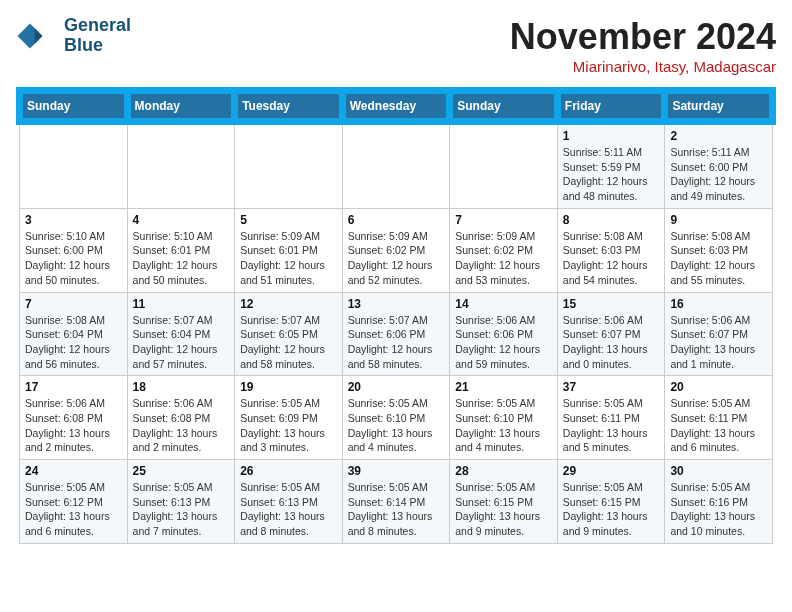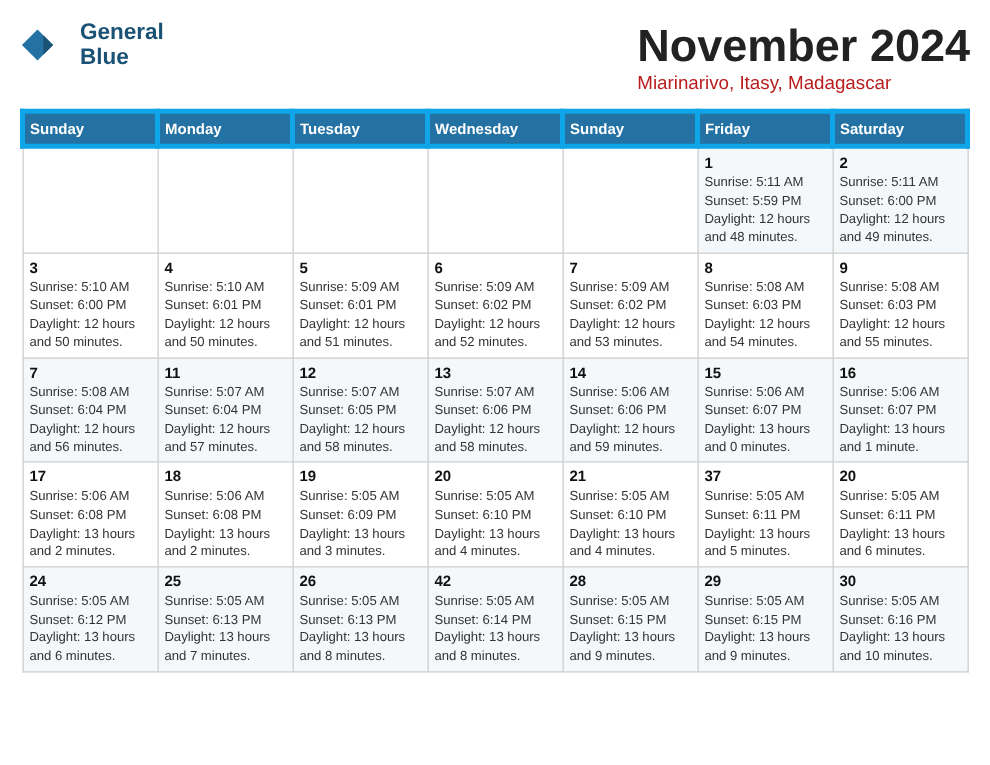--- a/index.html
+++ b/index.html
@@ -24,21 +24,21 @@
     .logo-text {
       font-size: 18px;
       font-weight: bold;
       color: #1a5276;
       line-height: 1.1;
     }
     .logo-icon {
       width: 28px;
       height: 28px;
     }
-    .title-block { }
+    .title-block { text-align: right; }
     .month-title {
       font-size: 36px;
       font-weight: bold;
       color: #222;
     }
     .location {
       font-size: 15px;
       color: #b91c1c;
     }
     table {
@@ -46,21 +46,21 @@
       border-collapse: collapse;
       font-size: 11px;
     }
     thead tr th {
       background: #2471a3;
       color: #fff;
       padding: 5px 4px;
       text-align: left;
       font-size: 12px;
       font-weight: bold;
-      border: 4px solid #0ea5e9;
+      border: 7px solid #0ea5e9;
     }
     tbody tr td {
       border: 1px solid #ccc;
       vertical-align: top;
       padding: 4px 5px;
       width: calc(100% / 7);
       height: 80px;
       background: #fff;
     }
     tbody tr:nth-child(odd) td {
@@ -306,21 +306,21 @@
 and 7 minutes.</div>
         </td>
         <td>
           <div class="day-num">26</div>
           <div class="day-info" style="white-space: pre-line;">Sunrise: 5:05 AM
 Sunset: 6:13 PM
 Daylight: 13 hours
 and 8 minutes.</div>
         </td>
         <td>
-          <div class="day-num">42</div>
+          <div class="day-num">39</div>
           <div class="day-info" style="white-space: pre-line;">Sunrise: 5:05 AM
 Sunset: 6:14 PM
 Daylight: 13 hours
 and 8 minutes.</div>
         </td>
         <td>
           <div class="day-num">28</div>
           <div class="day-info" style="white-space: pre-line;">Sunrise: 5:05 AM
 Sunset: 6:15 PM
 Daylight: 13 hours

